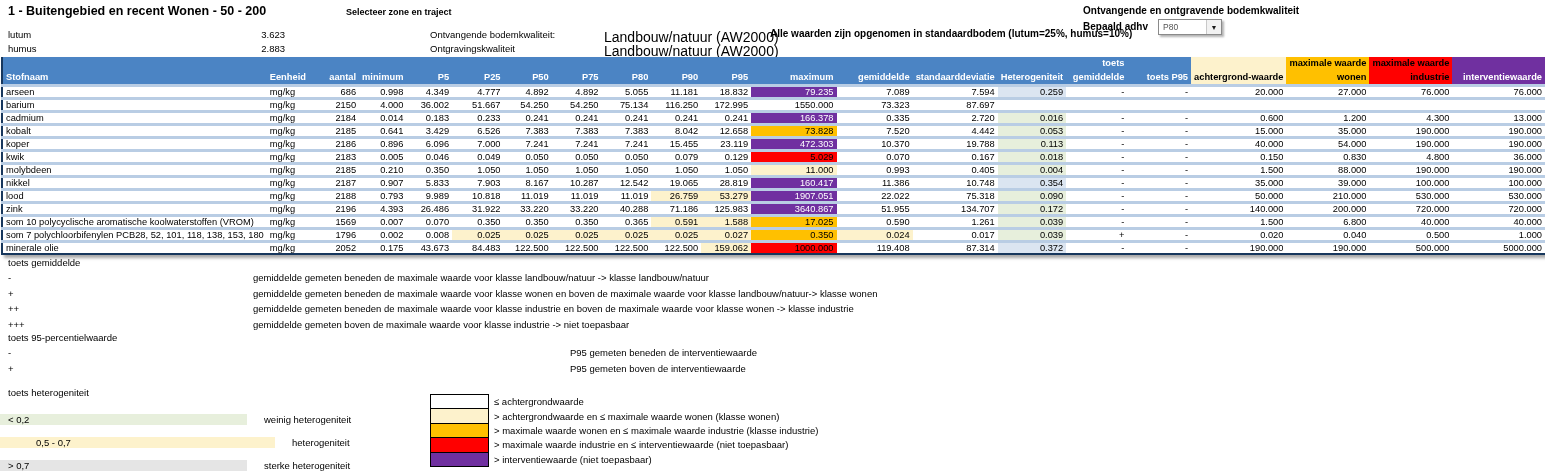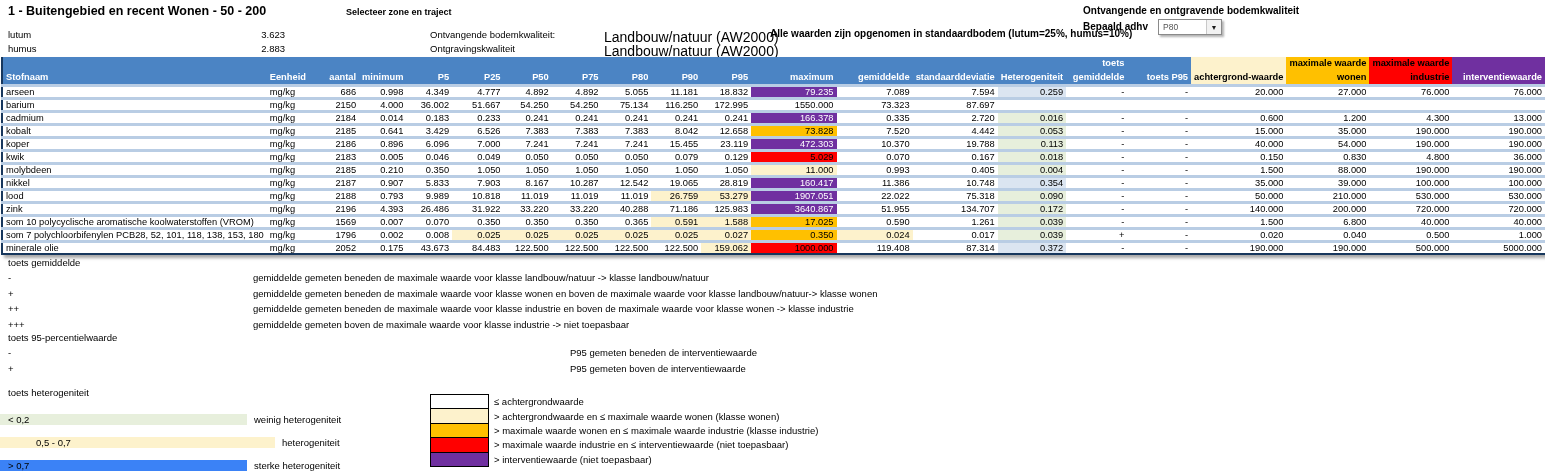--- a/index.html
+++ b/index.html
@@ -59,21 +59,21 @@
   
   .leg{position:absolute;font-size:9.5px}
   .leg .t{height:15px;font-size:9.5px}
   .leg-row{display:flex;height:15.5px;align-items:flex-start}
   .leg-row .sym{width:245px;flex:none}
   .leg-row.wide .sym{width:562px}
   #leg3{left:0;top:387px}
   #leg3 .t{padding-left:8px}
   #leg3 .leg-row{height:23px;align-items:flex-end}
   #leg3 .range{width:239px;flex:none;padding-left:8px;display:flex;align-items:center}
-  #leg3 .txt{margin-left:7px;display:flex;align-items:center}
+  #leg3 .txt{margin-left:17px;display:flex;align-items:center}
   #leg4{left:430px;top:394px}
   #leg4 .leg-row{height:15.4px;align-items:stretch;margin-top:-1px}
   #leg4 .leg-row:first-child{margin-top:0}
   #leg4 .swatch{width:57px;flex:none;border:1px solid #000}
   #leg4 .txt{margin-left:5px;display:flex;align-items:center}
 </style>
 </head>
 <body>
 
 <div class="abs page-title">1 - Buitengebied en recent Wonen - 50 - 200</div>
@@ -514,21 +514,21 @@
   <div id="leg3-items">
       <div class="leg-row">
         <span class="range" style="background: rgb(231, 239, 220);">&lt; 0,2</span>
         <span class="txt">weinig heterogeniteit</span>
       </div>
       <div class="leg-row">
         <span class="range" style="background: rgb(253, 242, 204); padding-left: 36px;">0,5 - 0,7</span>
         <span class="txt">heterogeniteit</span>
       </div>
       <div class="leg-row">
-        <span class="range" style="background: #3b82f6;">&gt; 0,7</span>
+        <span class="range" style="background: #e5e5e5;">&gt; 0,7</span>
         <span class="txt">sterke heterogeniteit</span>
       </div>
     </div>
 </div>
 
 <div id="leg4" class="leg">
   <div id="leg4-items">
       <div class="leg-row">
         <div class="swatch" style="background: rgb(255, 255, 255);"></div>
         <span class="txt">≤ achtergrondwaarde</span>

